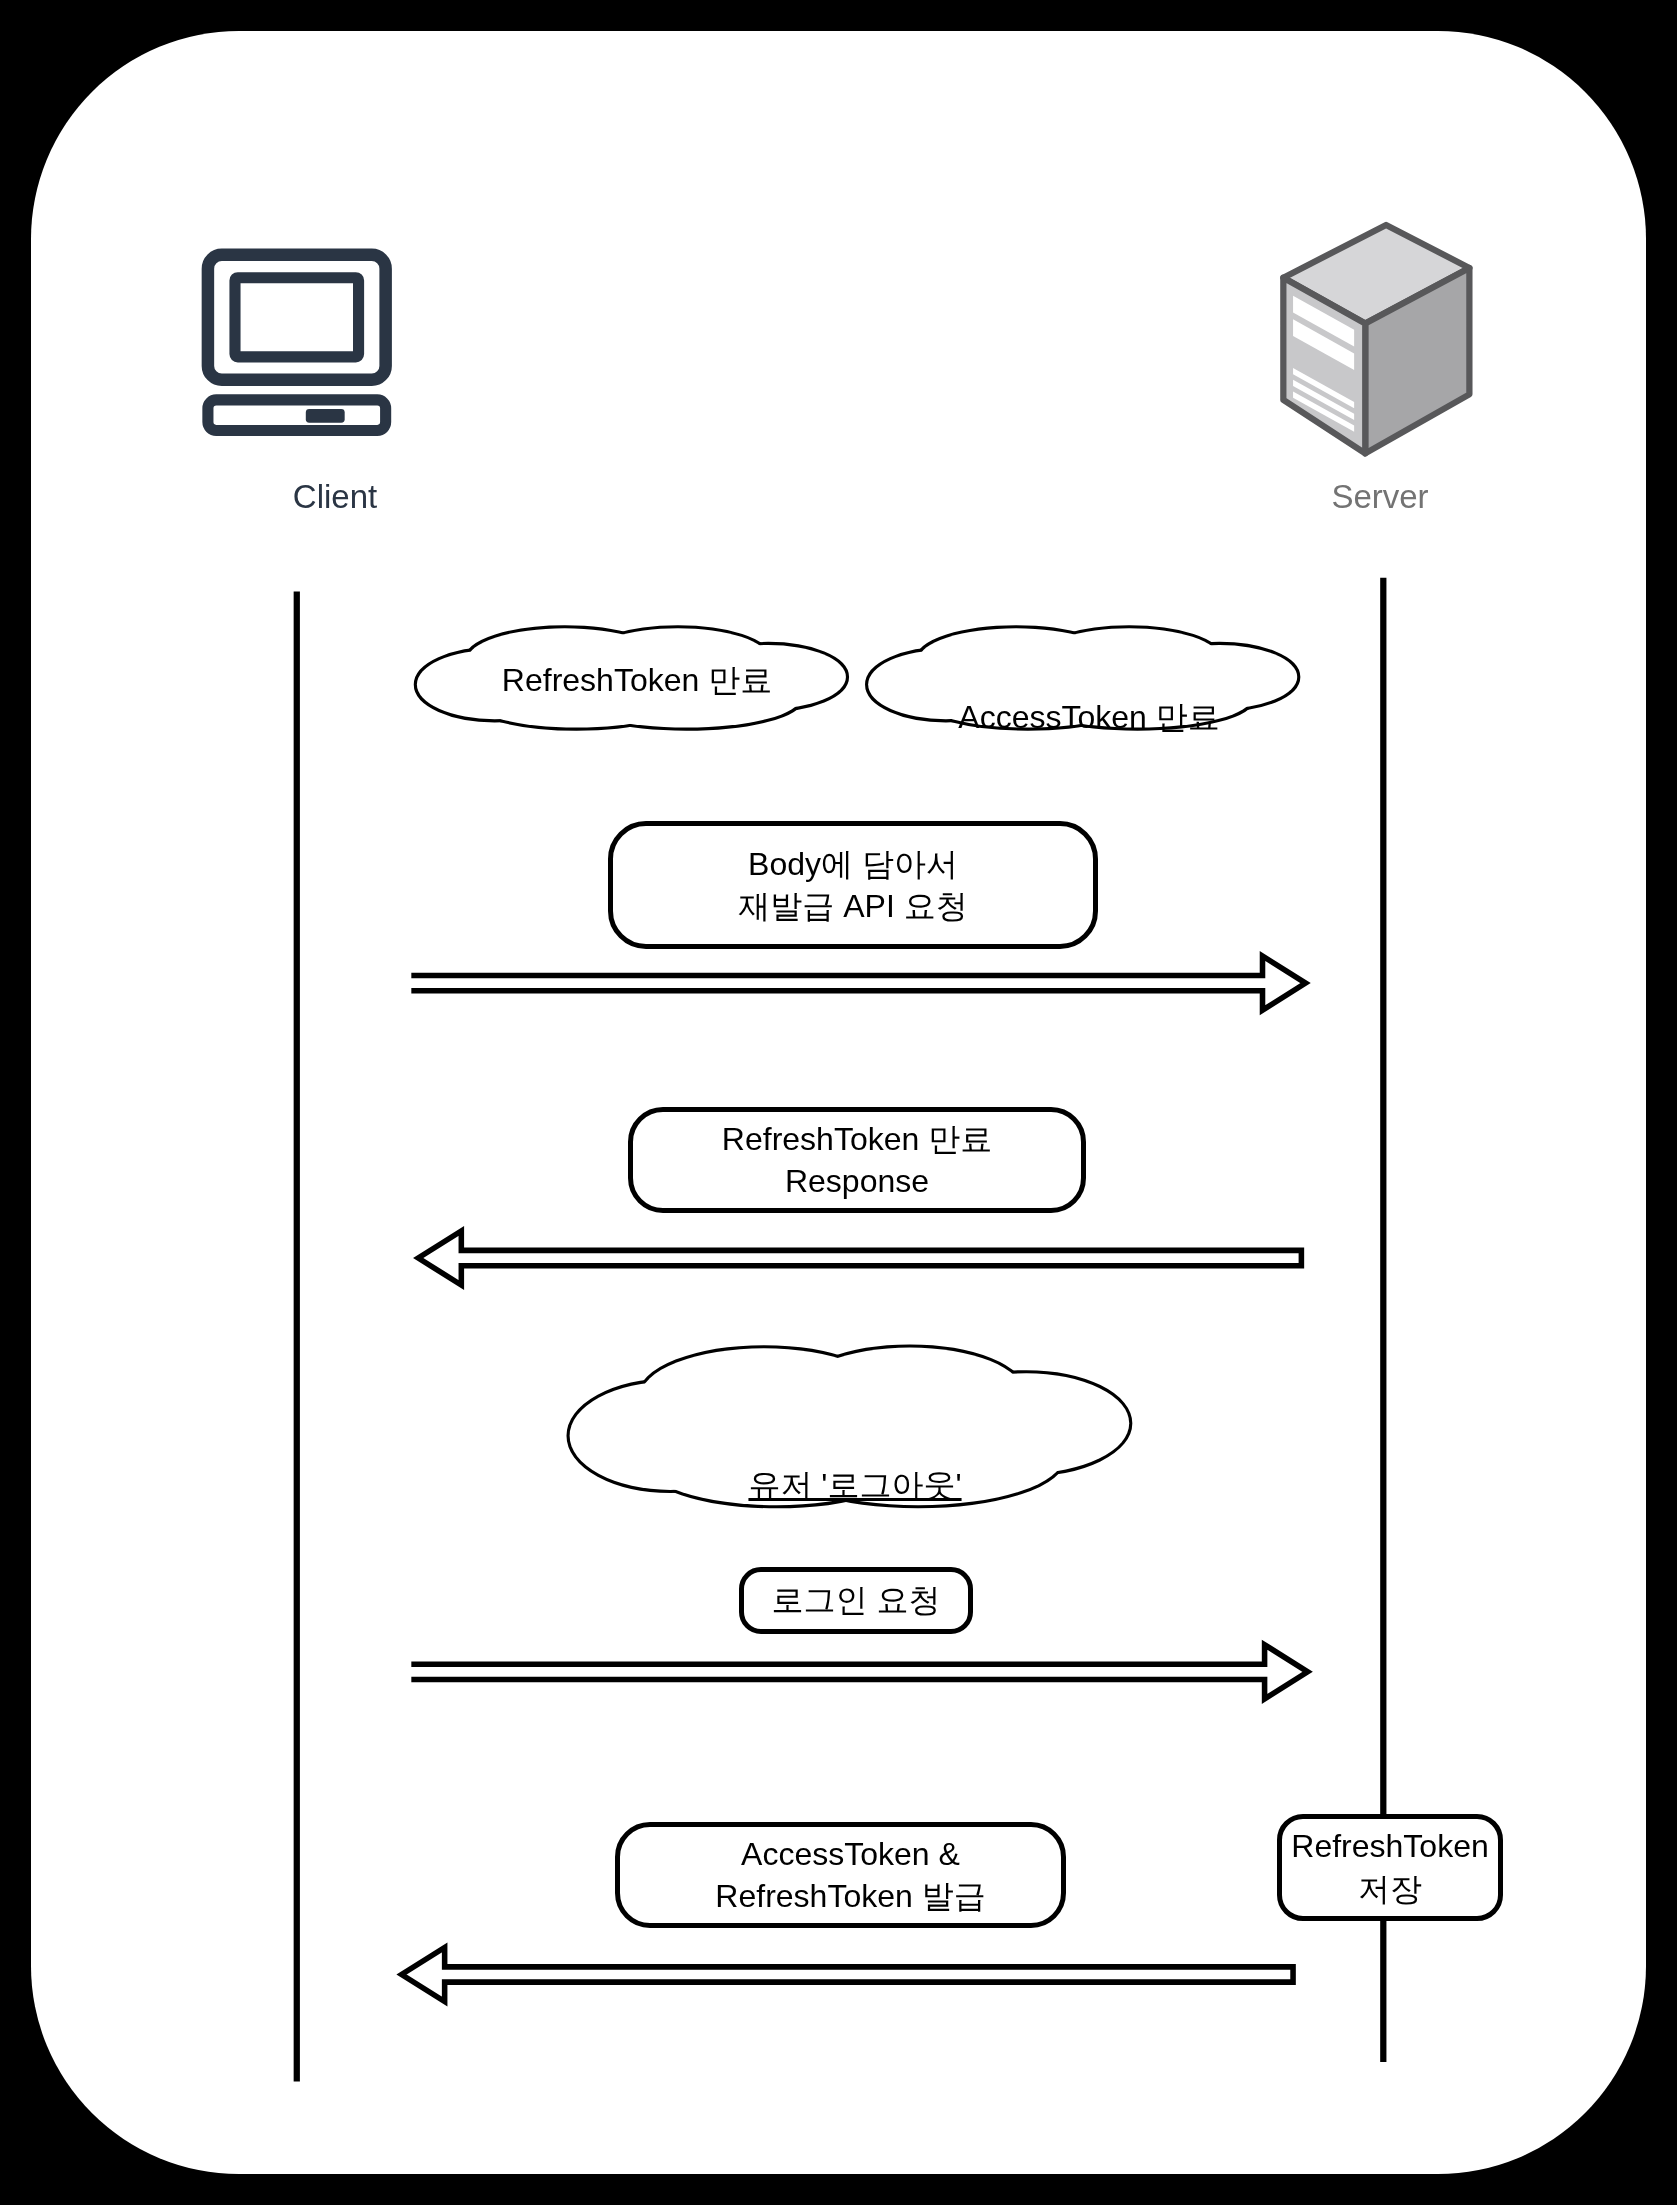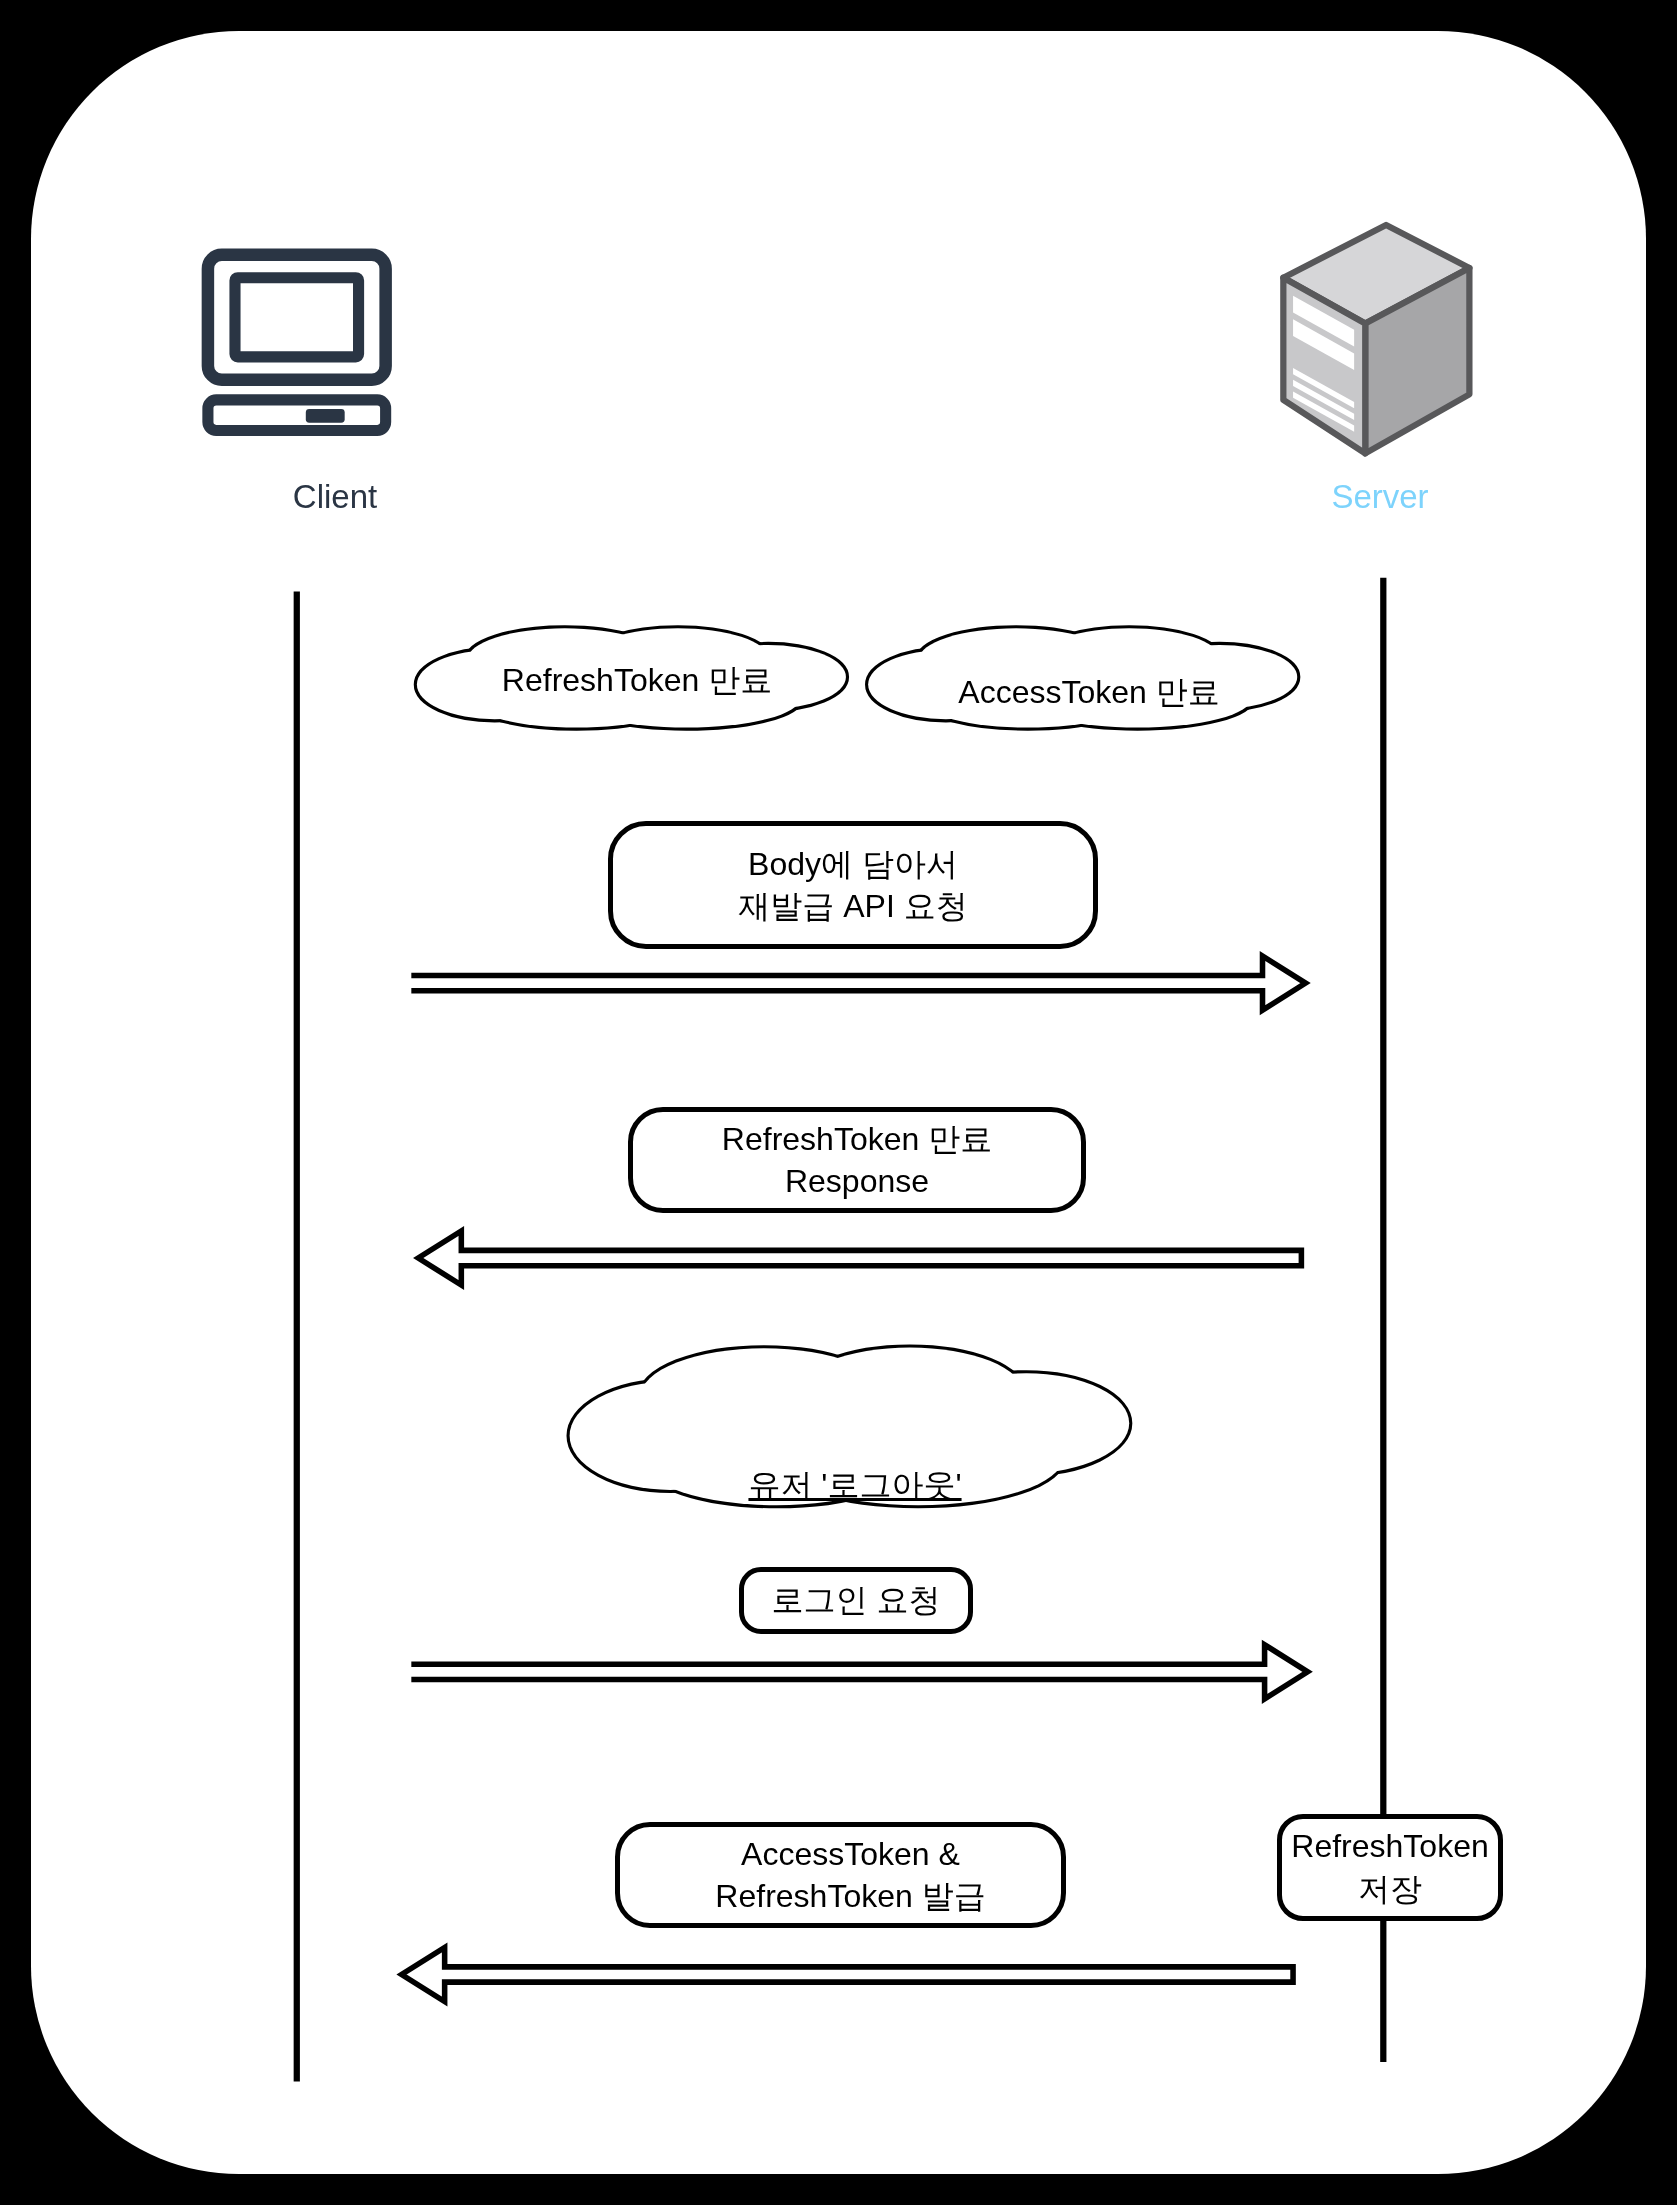--- a/index.html
+++ b/index.html
@@ -5,26 +5,26 @@
   html,body{margin:0;padding:0;background:#000;}
   .page{position:relative;width:1678px;height:2205px;background:#000;overflow:hidden;
         font-family:"Liberation Sans","DejaVu Sans",sans-serif;color:#000;}
   .card{position:absolute;left:31px;top:31px;width:1615px;height:2143px;
         background:#fff;border-radius:208px;}
   svg.layer{position:absolute;left:0;top:0;width:1678px;height:2205px;}
 
   .actor-label{position:absolute;transform:translate(-50%,-50%);
                font-size:33px;white-space:nowrap;}
   .client-label{left:296px;top:497px;color:#2a3544;margin-left:39px;}
-  .server-label{left:1380px;top:497px;color:#7dd3fc;}
+  .server-label{left:1380px;top:497px;color:#737373;}
 
   .cloud-label{position:absolute;transform:translate(-50%,-50%);
                font-size:32px;white-space:nowrap;color:#000;}
   .cloud1{left:637px;top:681px;}
-  .cloud2{left:1089px;top:693px;}
+  .cloud2{left:1089px;top:718px;}
   .cloud3{left:855px;top:1486px;text-decoration:underline;}
 
   .msg{position:absolute;box-sizing:border-box;background:#fff;border:5.6px solid #000;
        display:flex;flex-direction:column;align-items:center;justify-content:center;
        text-align:center;font-size:32px;line-height:1.32;white-space:nowrap;}
   .box1{left:608px;top:821px;width:490px;height:128px;border-radius:38px;}
   .box2{left:628px;top:1107px;width:458px;height:106px;border-radius:35px;}
   .box3{left:739px;top:1567px;width:234px;height:67px;border-radius:22px;}
   .box4{left:615px;top:1822px;width:451px;height:106px;border-radius:35px;padding-left:20px;}
   .box5{left:1277px;top:1814px;width:226px;height:107px;border-radius:26px;}

